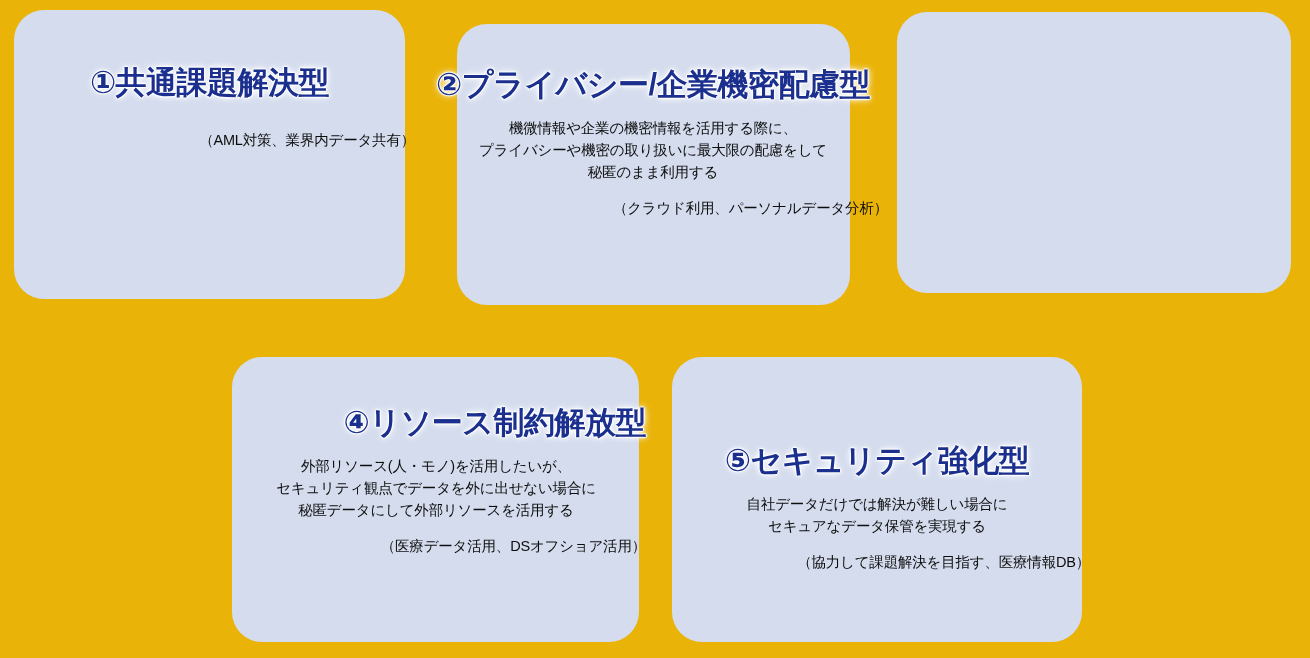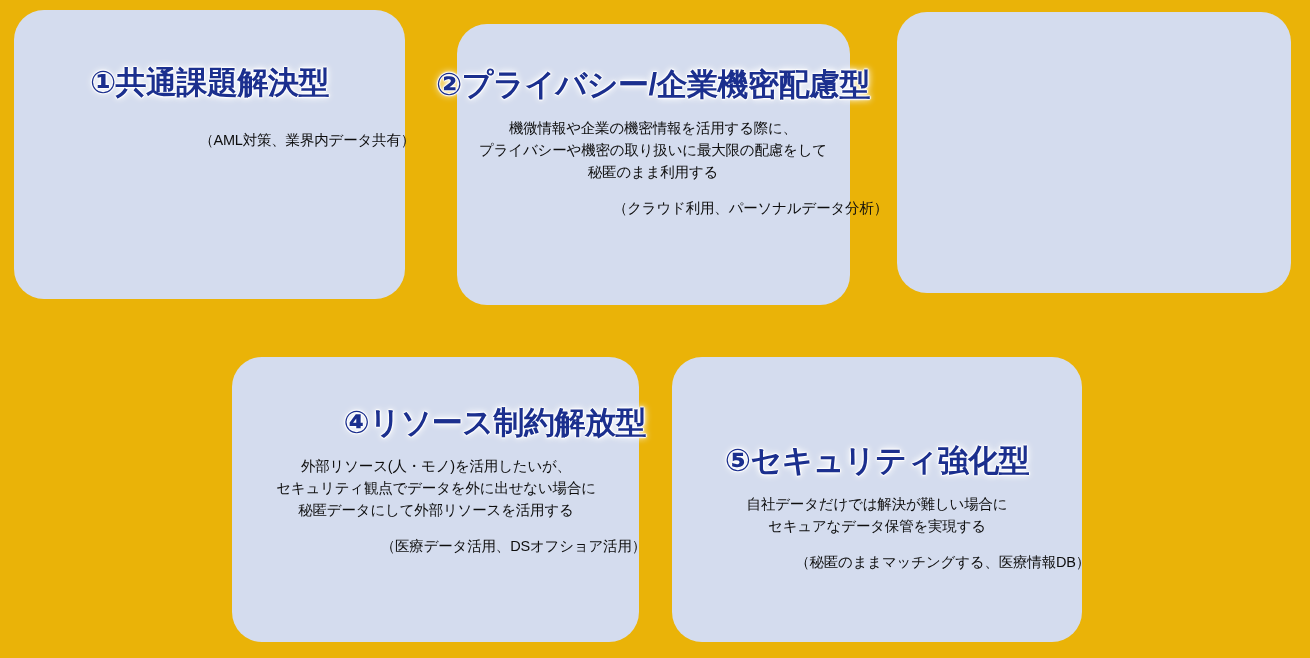--- a/index.html
+++ b/index.html
@@ -130,16 +130,16 @@
     <span class="spacer-line"></span>
     <div class="card-example" style="color: rgb(13, 13, 13);">（医療データ活用、DSオフショア活用）</div>
   </div>
 
   <div class="card-text" id="text-5">
     <div class="card-title" style="color: rgb(27, 47, 142);">⑤セキュリティ強化型</div>
     <span class="spacer-line"></span>
     <div class="card-desc" style="color: rgb(13, 13, 13);">自社データだけでは解決が難しい場合に
 セキュアなデータ保管を実現する</div>
     <span class="spacer-line"></span>
-    <div class="card-example" style="color: rgb(13, 13, 13);">（秘匿のままマッチングする、医療情報DB）</div>
+    <div class="card-example" style="color: rgb(13, 13, 13);">（協力して課題解決を目指す、医療情報DB）</div>
   </div>
 
 </div>
 
 </body></html>

